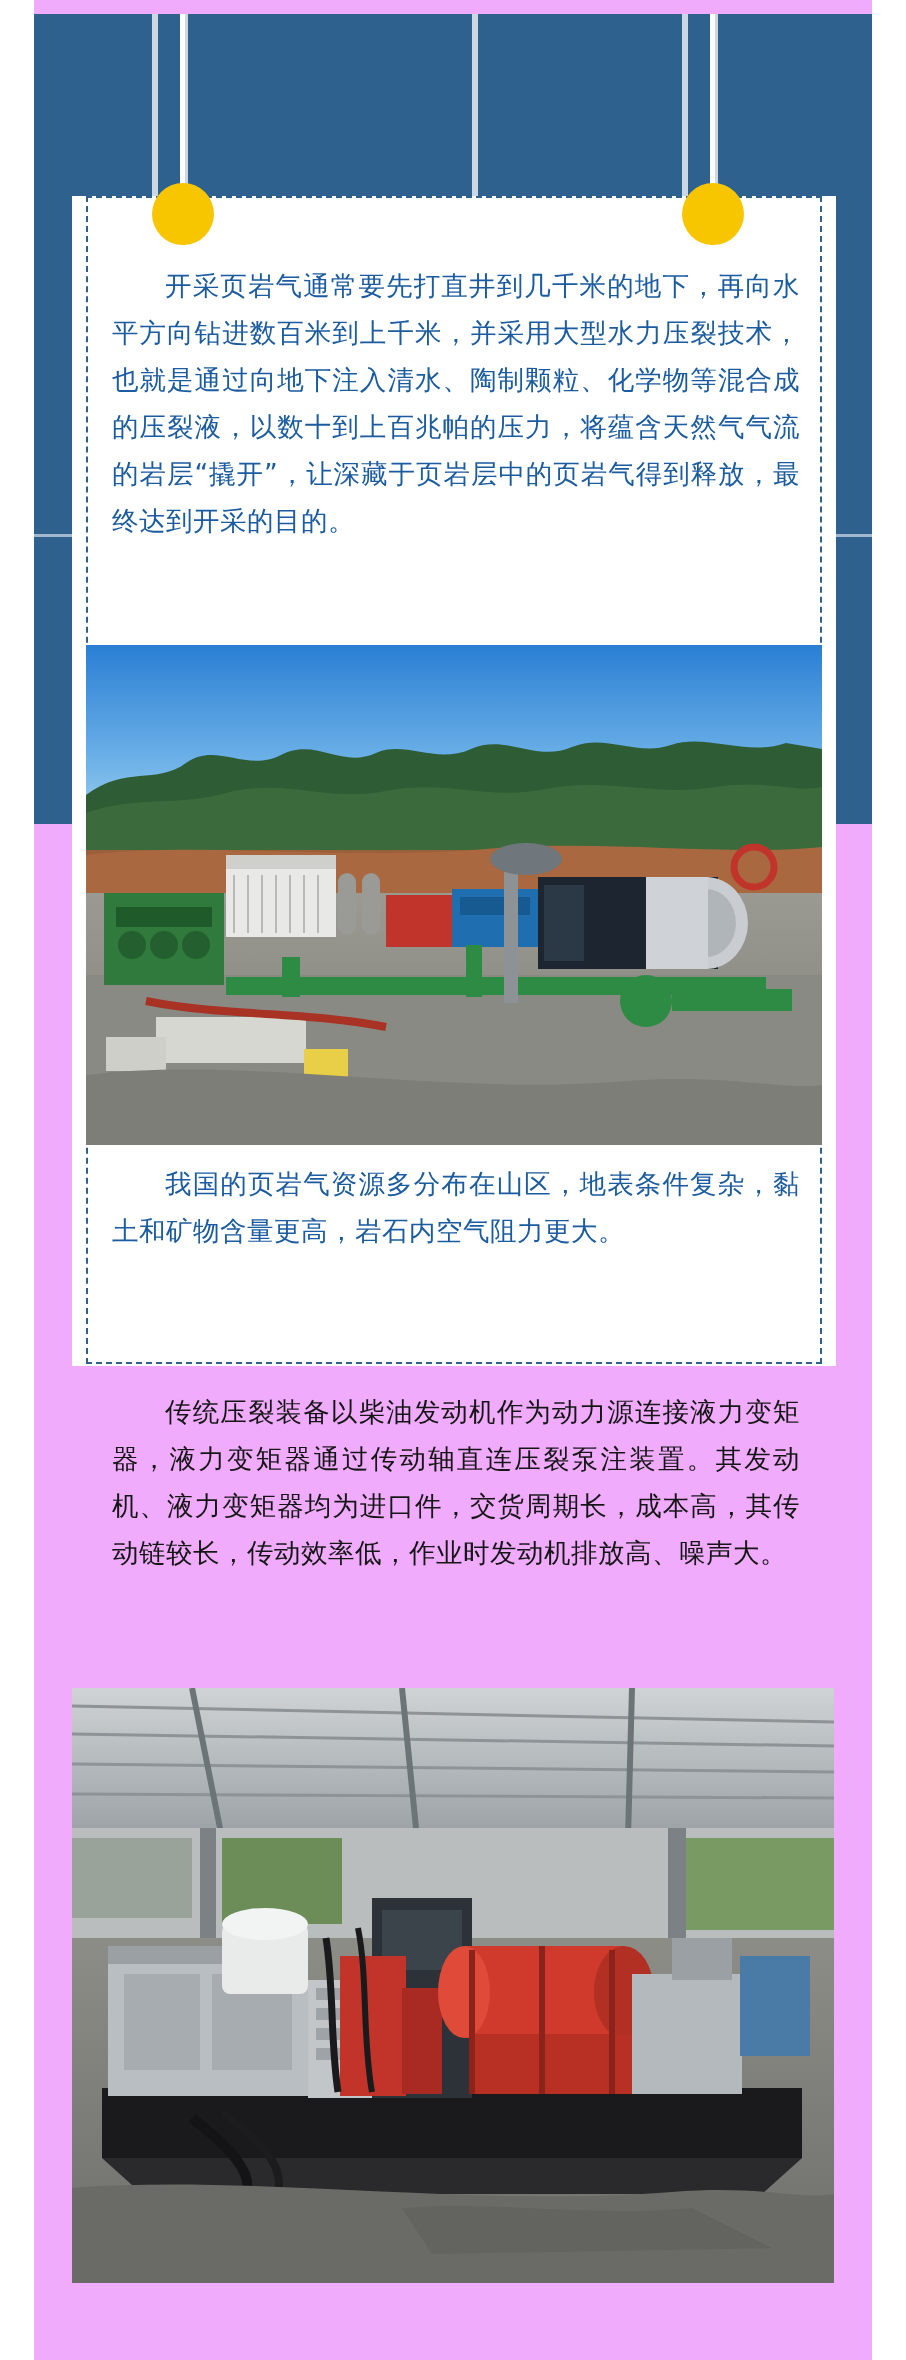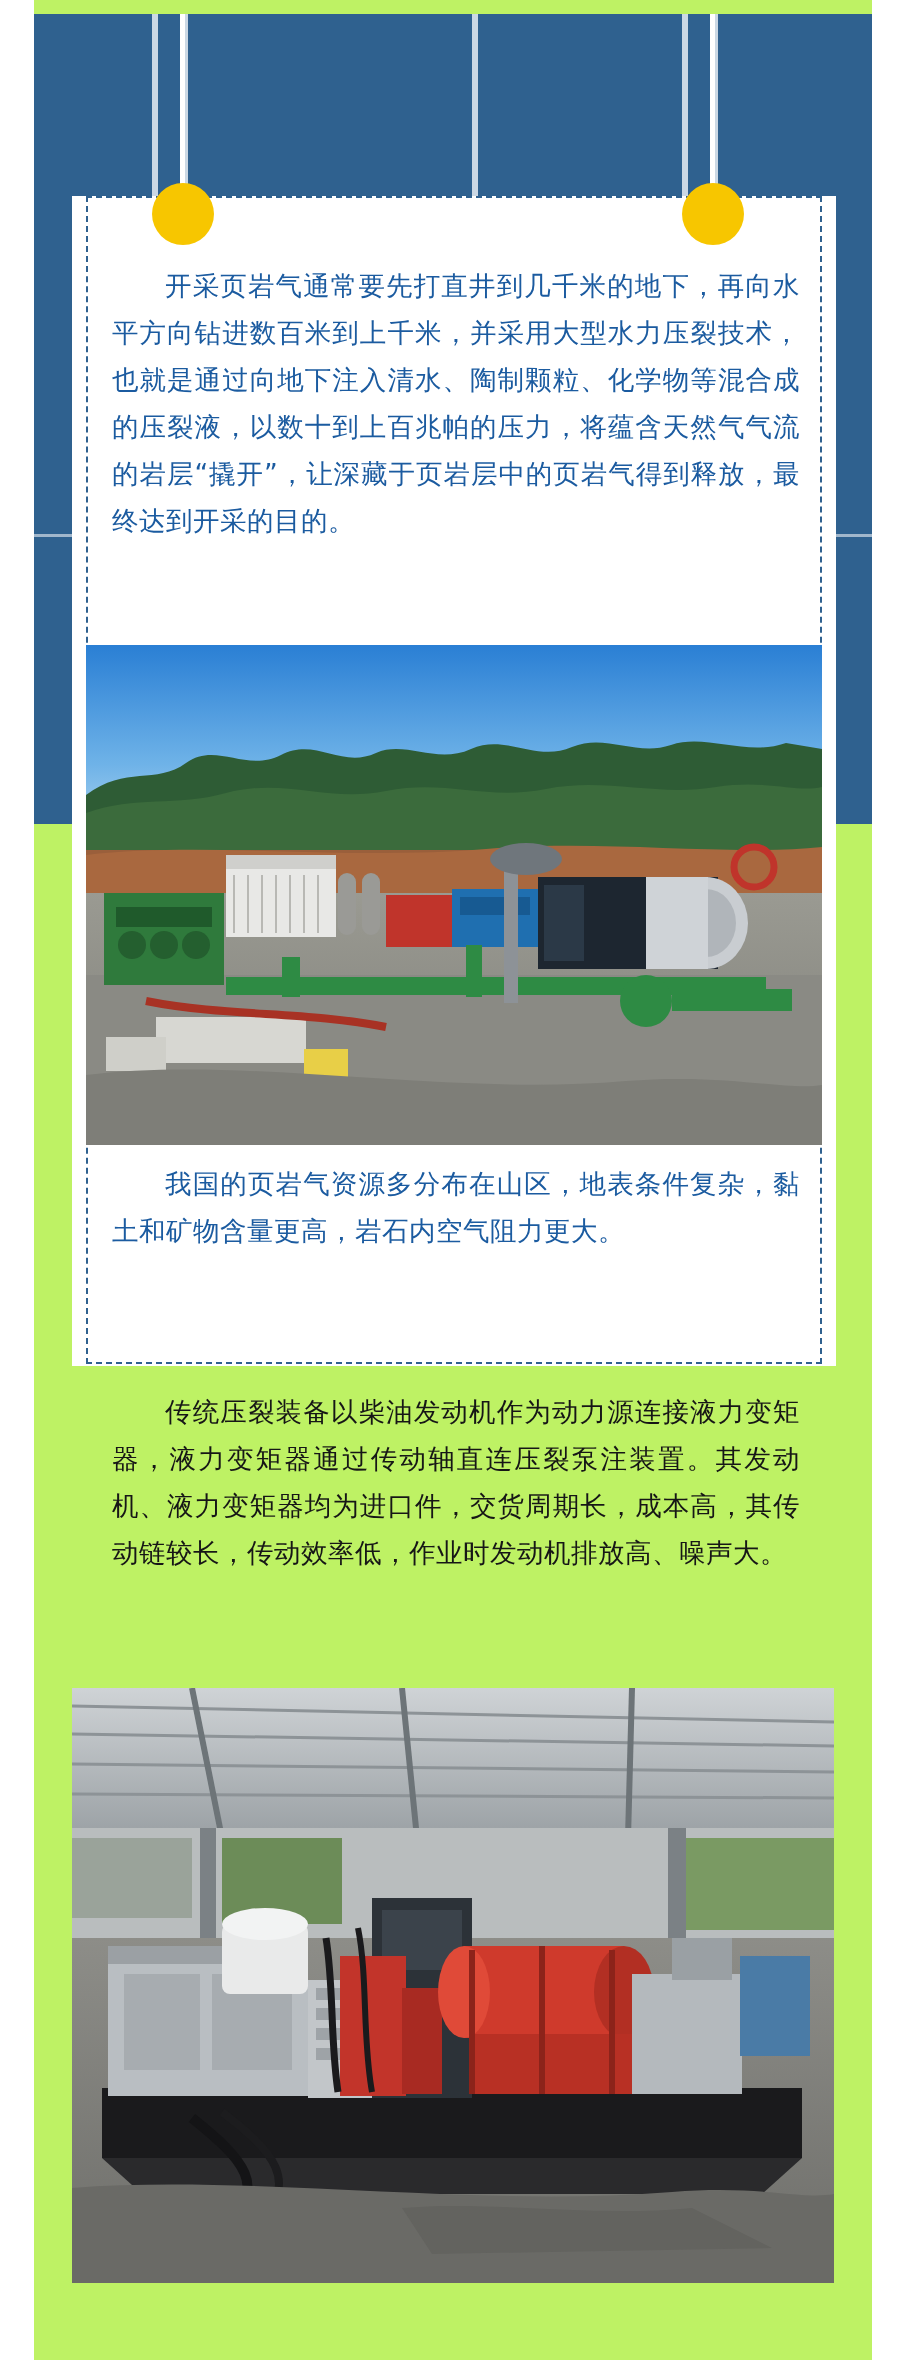--- a/index.html
+++ b/index.html
@@ -6,21 +6,21 @@
   html, body {
     width: 906px;
     height: 2360px;
     background: #ffffff;
     font-family: "Liberation Sans", sans-serif;
   }
   #page {
     position: relative;
     width: 906px;
     height: 2360px;
-    background: #bef264;
+    background: #f0abfc;
     overflow: hidden;
   }
 
   
   .top-banner {
     position: absolute;
     left: 34px;
     top: 14px;
     width: 838px;
     height: 810px;

